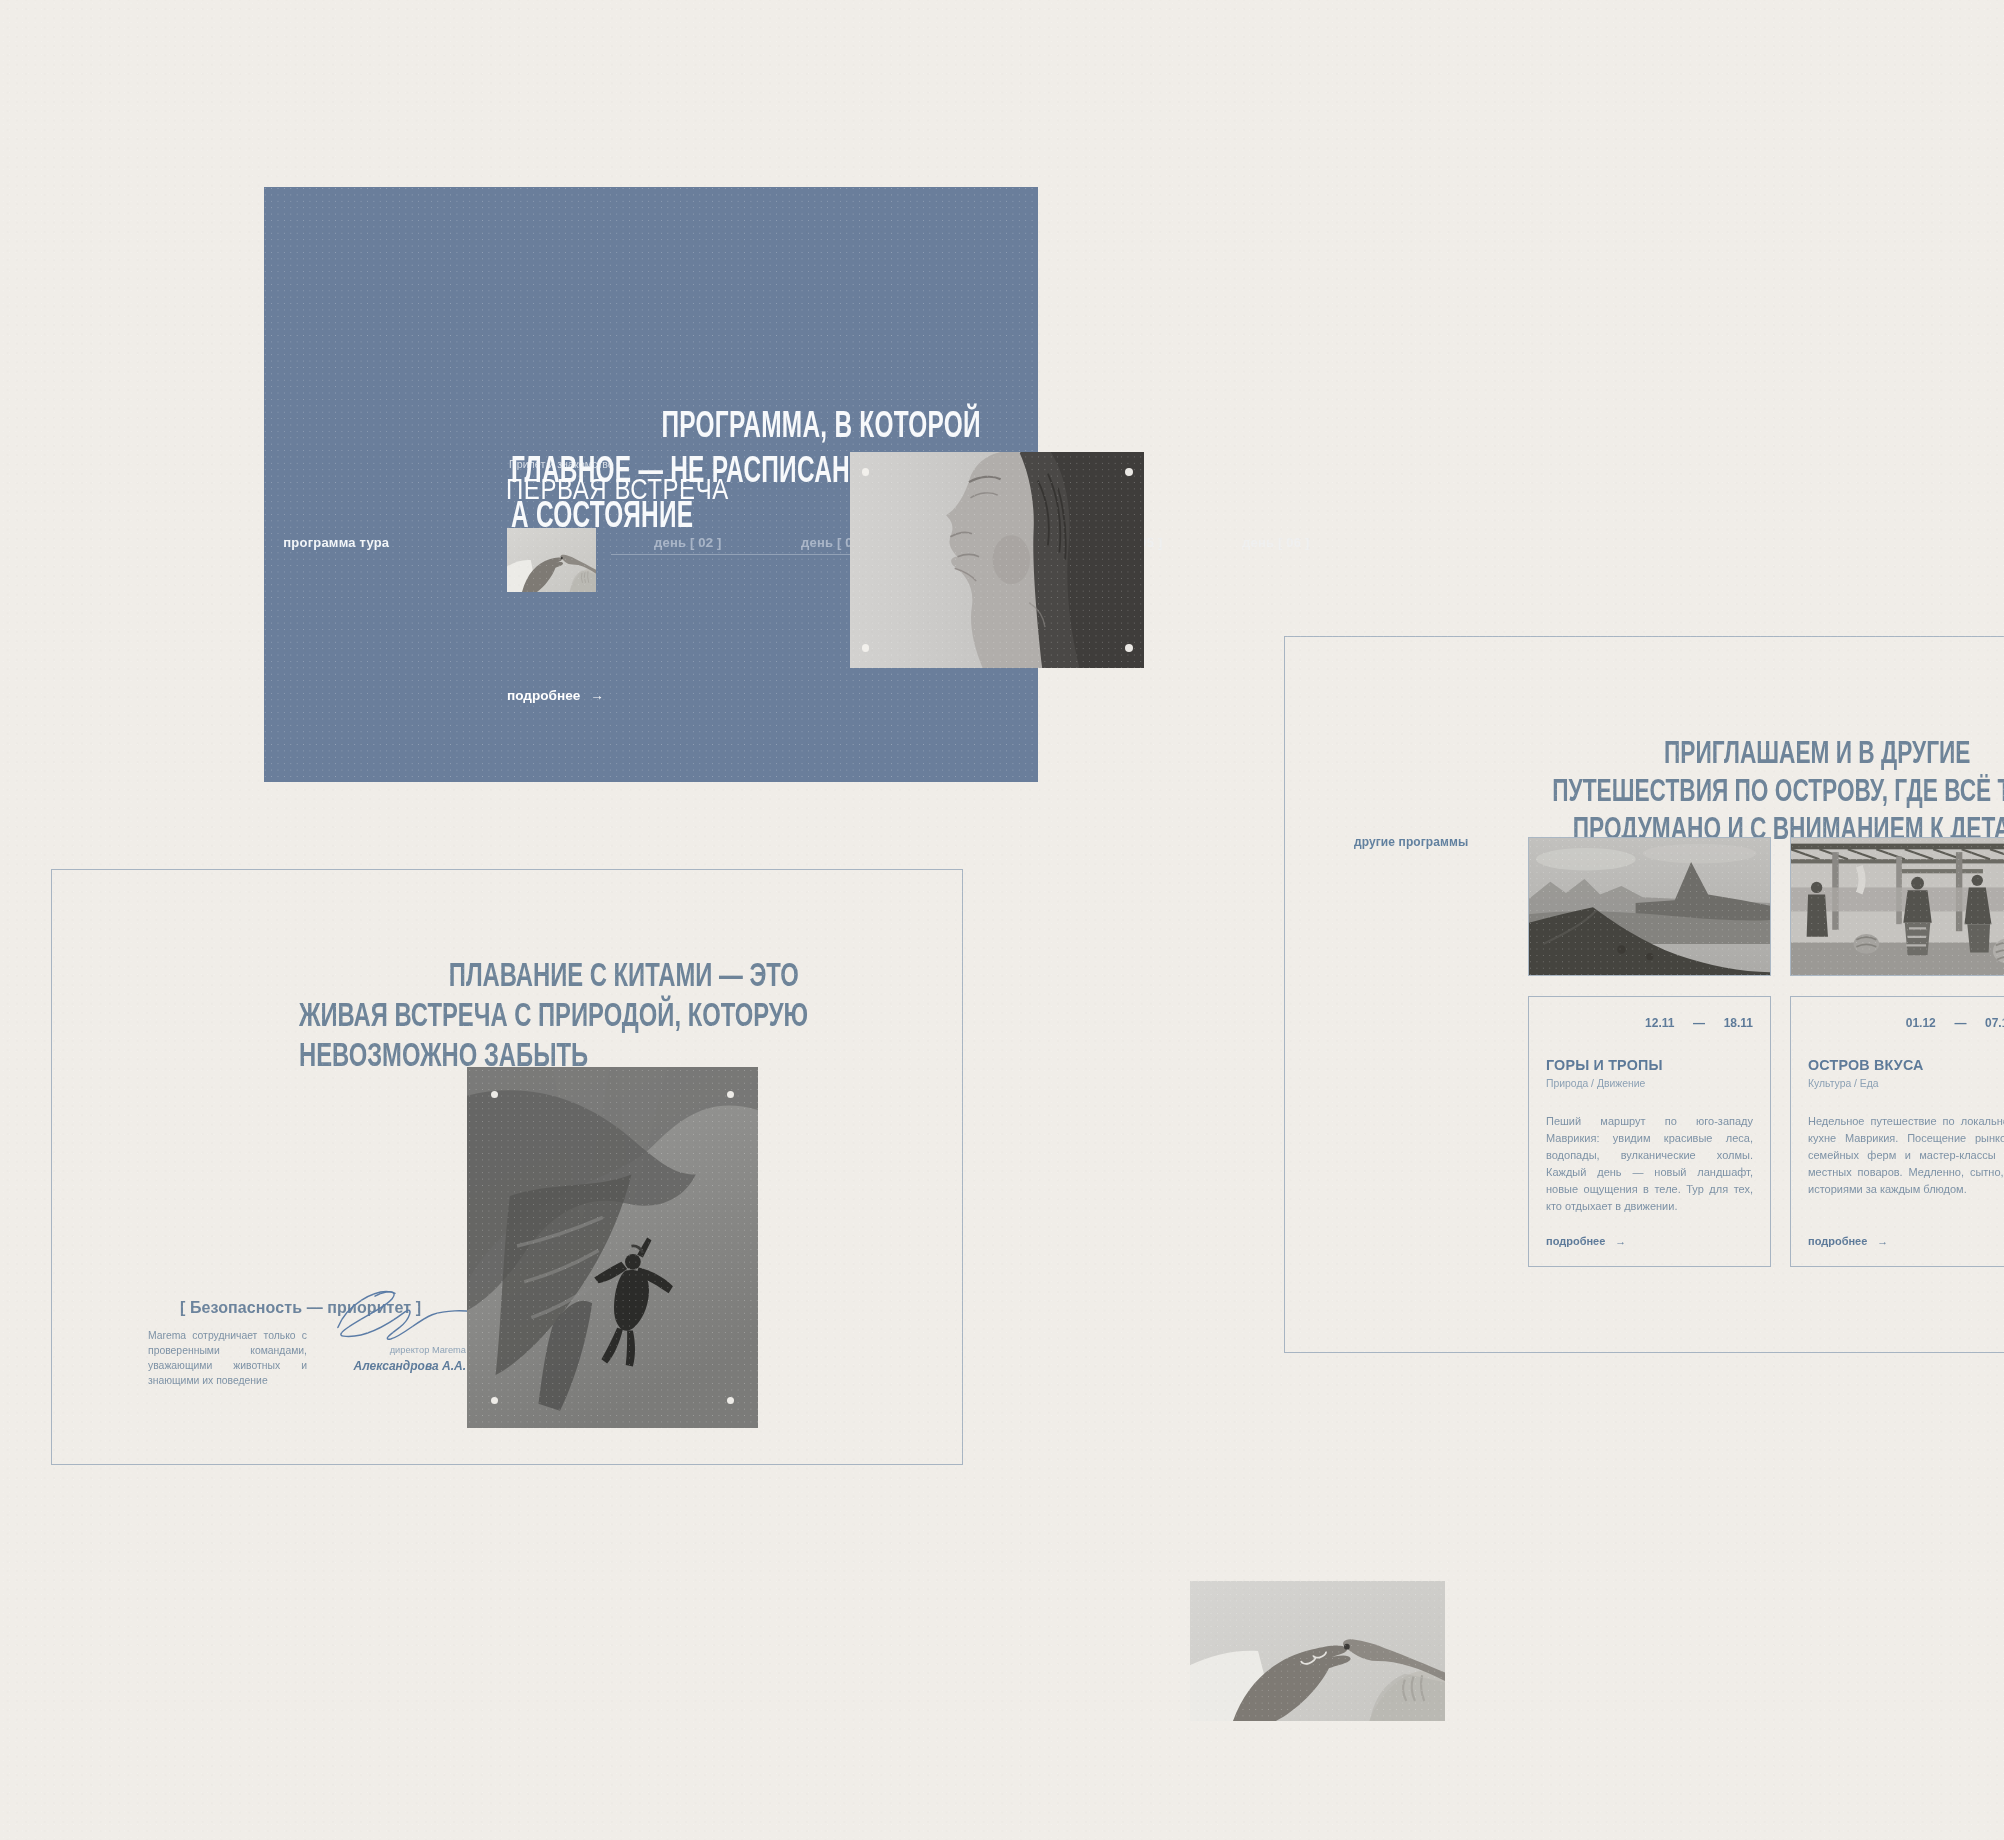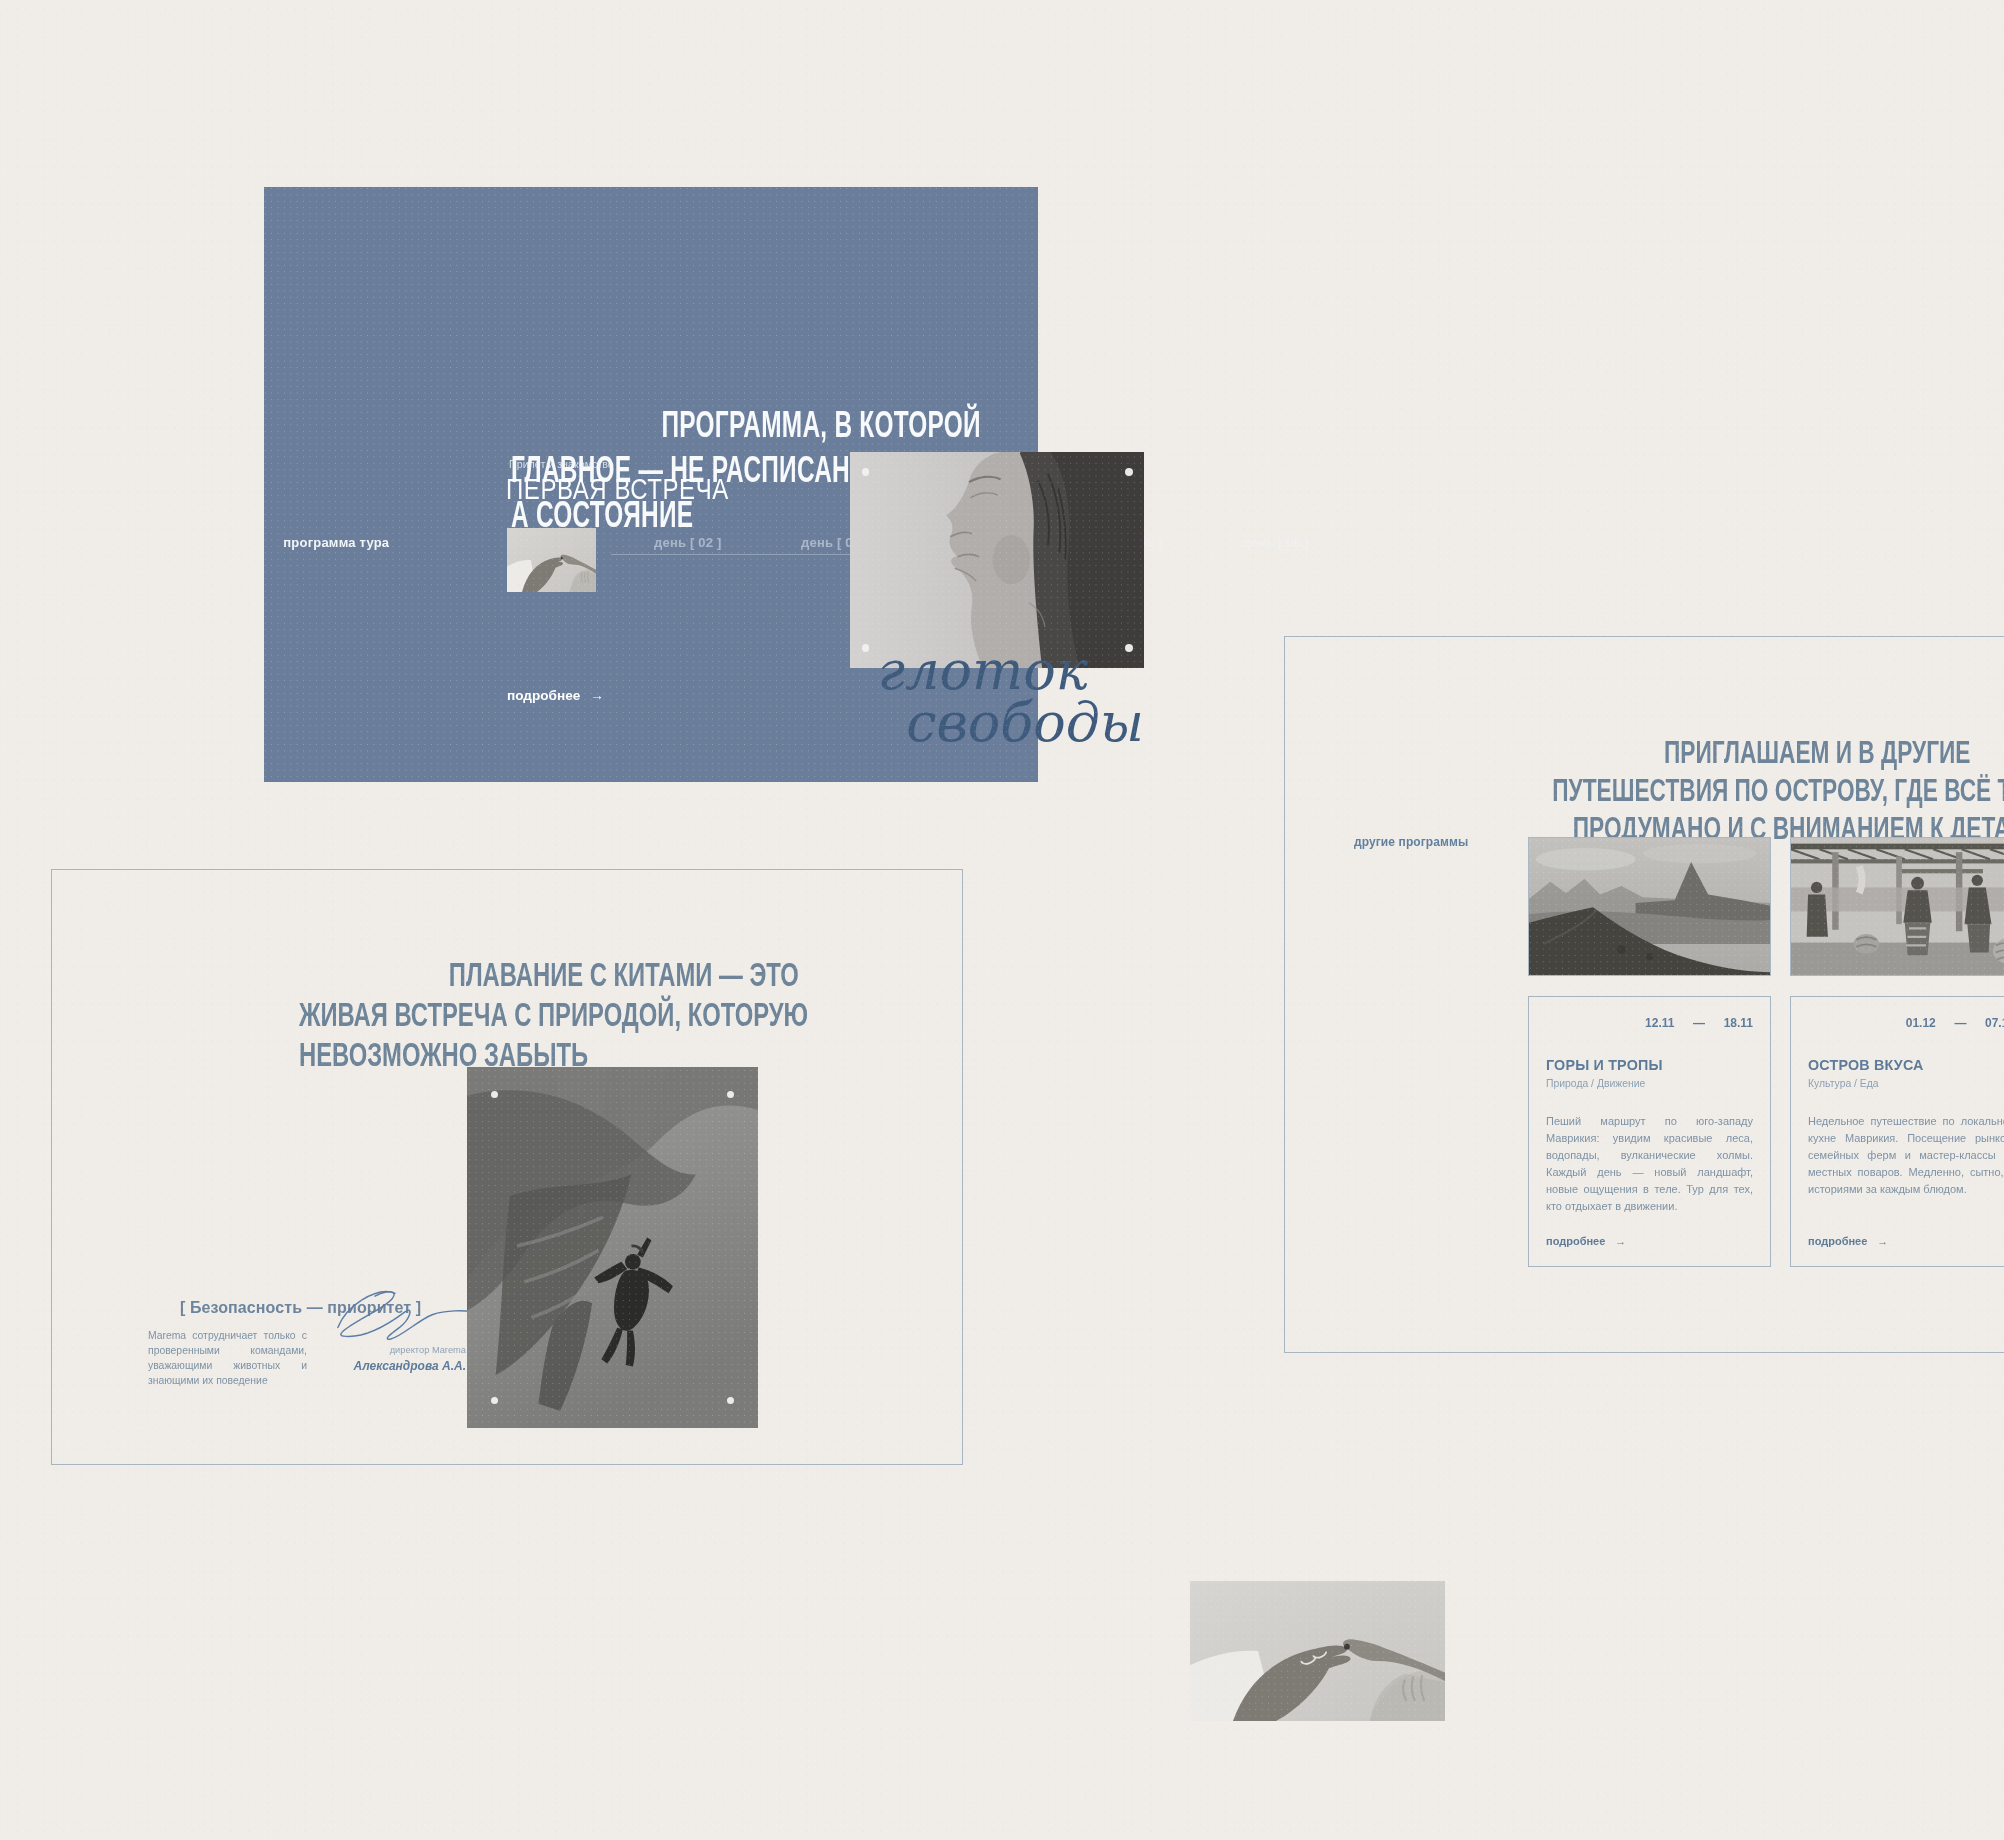--- a/index.html
+++ b/index.html
@@ -152,24 +152,20 @@
       <ellipse cx="225" cy="150" rx="26" ry="34" fill="#a29e9b" opacity=".55"></ellipse>
       <path d="M250,210 C262,218 270,230 272,244" stroke="#8e8a87" stroke-width="2" fill="none" opacity=".6"></path>
       <path d="M262,40 q20,40 14,90 M276,30 q22,50 16,110 M290,50 q14,50 10,100" stroke="#2e2c2a" stroke-width="2.5" fill="none" opacity=".7"></path>
     </svg>
     <span class="corner-dot" style="left:11.5px;top:15.8px"></span>
     <span class="corner-dot" style="right:11.5px;top:15.8px"></span>
     <span class="corner-dot" style="left:11.5px;bottom:15.8px"></span>
     <span class="corner-dot" style="right:11.5px;bottom:15.8px"></span>
   </div>
 
-  <div class="abs script-cap">
-    <div class="s1">глоток</div>
-    <div>свободы</div>
-  </div>
 </section>
 
 <section class="abs whales">
 
   <div class="abs wh-heading">
     <div class="l1">ПЛАВАНИЕ С КИТАМИ  — ЭТО</div>
     <div>ЖИВАЯ ВСТРЕЧА С ПРИРОДОЙ, КОТОРУЮ</div>
     <div>НЕВОЗМОЖНО ЗАБЫТЬ</div>
   </div>
 

